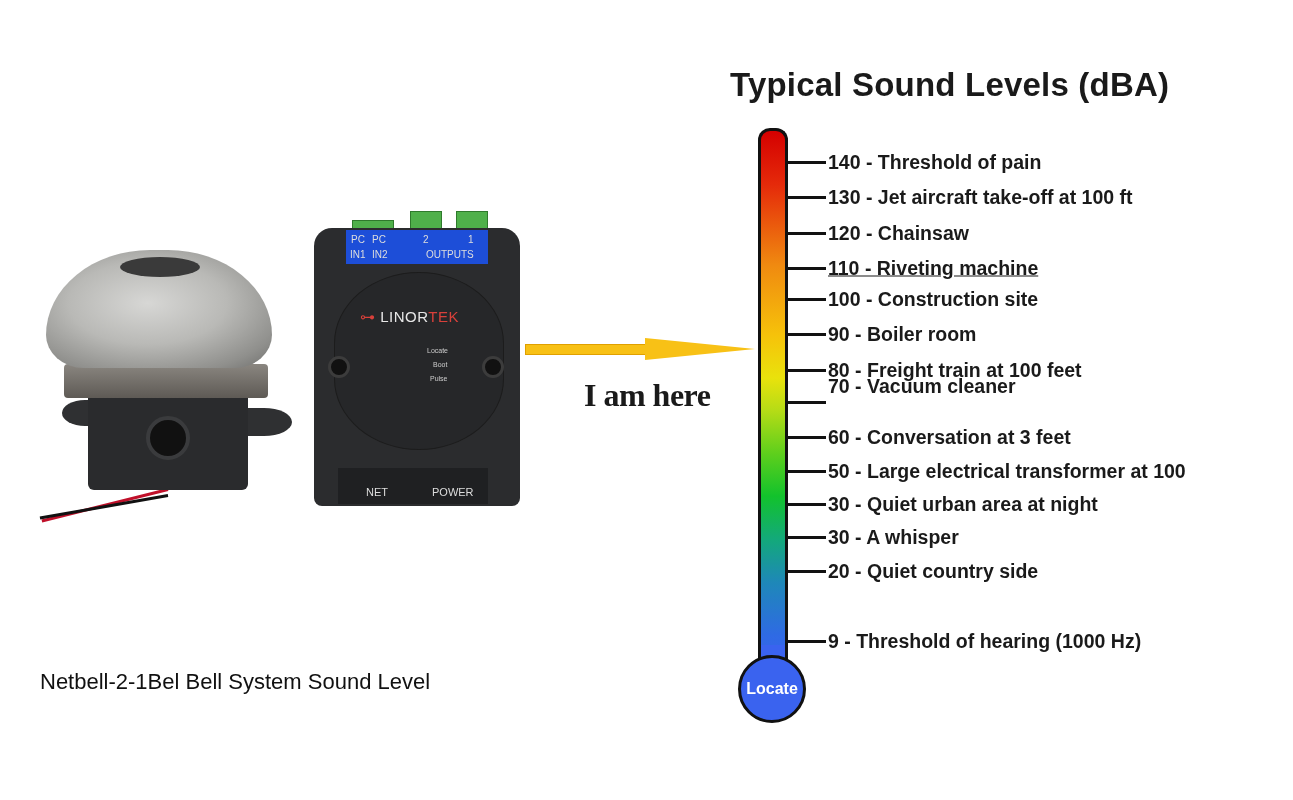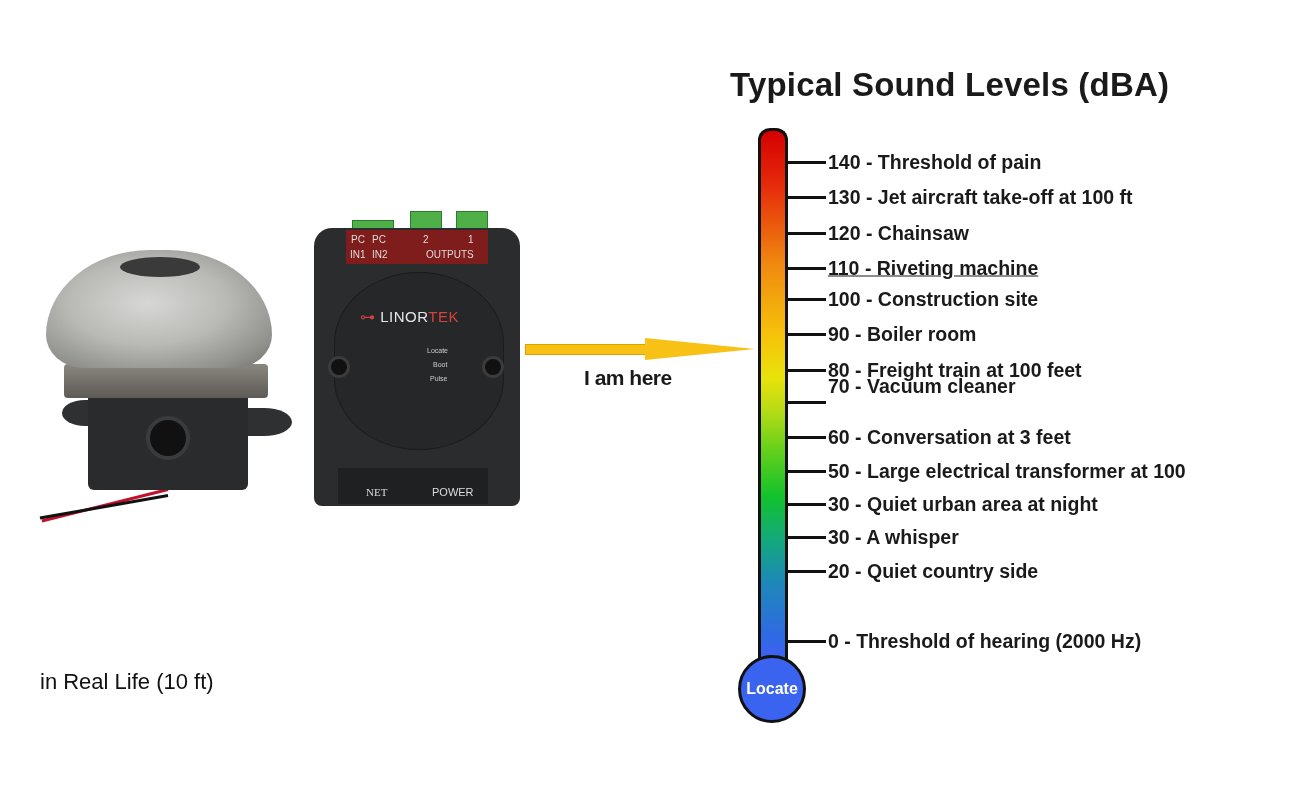--- a/index.html
+++ b/index.html
@@ -9,36 +9,36 @@
   
   .tube{left:758px;top:128px;width:30px;height:540px;border:3px solid #111;border-bottom:none;border-radius:12px 12px 0 0;
     background:linear-gradient(to bottom,#d40000 0%,#e52a0a 10%,#f08a10 25%,#f6c20a 38%,#e9e20c 46%,#b6dc16 52%,#5fcf1c 60%,#12c22c 68%,#13a97a 76%,#1e88b8 84%,#2f6ae4 94%,#3a63ef 100%);box-sizing:border-box;}
   .bulb{left:738px;top:655px;width:68px;height:68px;border-radius:50%;background:#3a63ef;border:3px solid #111;box-sizing:border-box;display:flex;align-items:center;justify-content:center;color:#fff;font-weight:bold;font-size:16px;}
   .bulbneck{left:761px;top:645px;width:24px;height:24px;background:#3a63ef;}
   .tick{position:absolute;left:788px;height:3px;width:38px;background:#111;}
   .lbl{position:absolute;left:828px;font-size:19.5px;font-weight:bold;white-space:nowrap;transform:translateY(-50%);}
   
   .arrow-shaft{left:525px;top:344px;width:122px;height:11px;background:#f8c116;border:1px solid #e0a000;box-sizing:border-box;}
   .arrow-head{left:645px;top:338px;width:0;height:0;border-top:11px solid transparent;border-bottom:11px solid transparent;border-left:110px solid #f8c116;}
-  .here{left:584px;top:366px;font-size:21px;font-weight:bold;font-family:Liberation Sans, sans-serif;letter-spacing:-0.5px;}
+  .here{left:584px;top:377px;font-size:32px;font-weight:bold;font-family:Liberation Serif, serif;letter-spacing:-0.5px;}
   .caption{left:40px;top:668px;font-size:22px;line-height:27px;color:#111;}
   
   .bell-dome{left:46px;top:250px;width:226px;height:118px;border-radius:110px 110px 40px 40px/90px 90px 35px 35px;
     background:radial-gradient(ellipse at 45% 45%,#d7d7d5 0%,#b9b9b6 45%,#8f8f8c 80%,#6f6f6d 100%);}
   .bell-top{left:120px;top:257px;width:80px;height:20px;border-radius:50%;background:#3a3a3a;}
   .bell-plate{left:64px;top:364px;width:204px;height:34px;background:linear-gradient(#8a8680,#5e5a55);border-radius:4px;}
   .bell-base{left:88px;top:392px;width:160px;height:98px;background:#2a2b2d;border-radius:6px;}
   .bell-ear-l{left:62px;top:400px;width:46px;height:26px;background:#2f3032;border-radius:50% 10% 10% 50%;}
   .bell-ear-r{left:236px;top:408px;width:56px;height:28px;background:#2f3032;border-radius:10% 50% 50% 10%;}
   .bell-hole{left:146px;top:416px;width:36px;height:36px;border-radius:50%;background:#111;border:4px solid #3a3b3d;}
   .wire1{left:38px;top:488px;width:130px;height:3px;background:#c0102a;transform:rotate(-14deg);transform-origin:right center;}
   .wire2{left:38px;top:494px;width:130px;height:3px;background:#111;transform:rotate(-10deg);transform-origin:right center;}
   
   .ctl{left:314px;top:228px;width:206px;height:278px;background:#2b2c2e;border-radius:18px 18px 8px 8px;}
-  .ctl-top{left:346px;top:230px;width:142px;height:34px;background:#7f1d1d;color:#ddd;font-size:10px;}
+  .ctl-top{left:346px;top:230px;width:142px;height:34px;background:#1d4ed8;color:#ddd;font-size:10px;}
   .term{position:absolute;top:211px;height:20px;background:#4fb04a;border:1px solid #2f7a2c;}
   .ctl-face{left:334px;top:272px;width:168px;height:176px;border-radius:50%/40%;background:#262729;border:1px solid #1c1c1c;}
   .logo{left:360px;top:308px;font-size:15px;color:#e7e7e7;letter-spacing:0.5px;}
   .logo .tek{color:#d8403a;}
   .led{position:absolute;font-size:7px;color:#ccc;}
   .screw{position:absolute;width:16px;height:16px;border-radius:50%;background:#111;border:3px solid #3c3c3c;}
   .ctl-bot{left:338px;top:468px;width:150px;height:36px;background:#1f2022;color:#ddd;font-size:11px;}
 </style>
 </head>
 <body>
@@ -74,31 +74,31 @@
   <div class="abs ctl-face"></div>
   <div class="abs logo">
     <span style="color:#d8403a;">⊶ </span><span>LINOR</span><span class="tek">TEK</span>
   </div>
   <span class="led" style="left:427px;top:347px;">Locate</span>
   <span class="led" style="left:433px;top:361px;">Boot</span>
   <span class="led" style="left:430px;top:375px;">Pulse</span>
   <div class="screw" style="left:328px;top:356px;"></div>
   <div class="screw" style="left:482px;top:356px;"></div>
   <div class="abs ctl-bot">
-    <span class="abs" style="left:28px;top:18px;font-family:Liberation Serif, serif;">NET</span>
+    <span class="abs" style="left:28px;top:18px;">NET</span>
     <span class="abs" style="left:94px;top:18px;">POWER</span>
   </div>
 </div>
 
 <div class="abs arrow-shaft"></div>
 <div class="abs arrow-head"></div>
 <div class="abs here">I am here</div>
 
 <div class="abs caption">
-  <div>in Real Life (10 ft)</div>
+  <div>Netbell-2-1Bel Bell System Sound Level</div>
 </div>
 
 <div>
   <div class="abs tube"></div>
   <div class="abs bulbneck"></div>
   <div class="abs bulb">
     <span>Locate</span>
   </div>
   <div id="scale">
       <div class="tick" style="top: 161px;"></div>
@@ -121,15 +121,15 @@
       <div class="lbl" style="top: 437px;">60 - Conversation at 3 feet</div>
       <div class="tick" style="top: 470px;"></div>
       <div class="lbl" style="top: 471px;">50 - Large electrical transformer at 100</div>
       <div class="tick" style="top: 503px;"></div>
       <div class="lbl" style="top: 504px;">30 - Quiet urban area at night</div>
       <div class="tick" style="top: 536px;"></div>
       <div class="lbl" style="top: 537px;">30 - A whisper</div>
       <div class="tick" style="top: 570px;"></div>
       <div class="lbl" style="top: 571px;">20 - Quiet country side</div>
       <div class="tick" style="top: 640px;"></div>
-      <div class="lbl" style="top: 641px;">0 - Threshold of hearing (2000 Hz)</div>
+      <div class="lbl" style="top: 641px;">9 - Threshold of hearing (1000 Hz)</div>
     </div>
 </div>
 
 </body></html>

